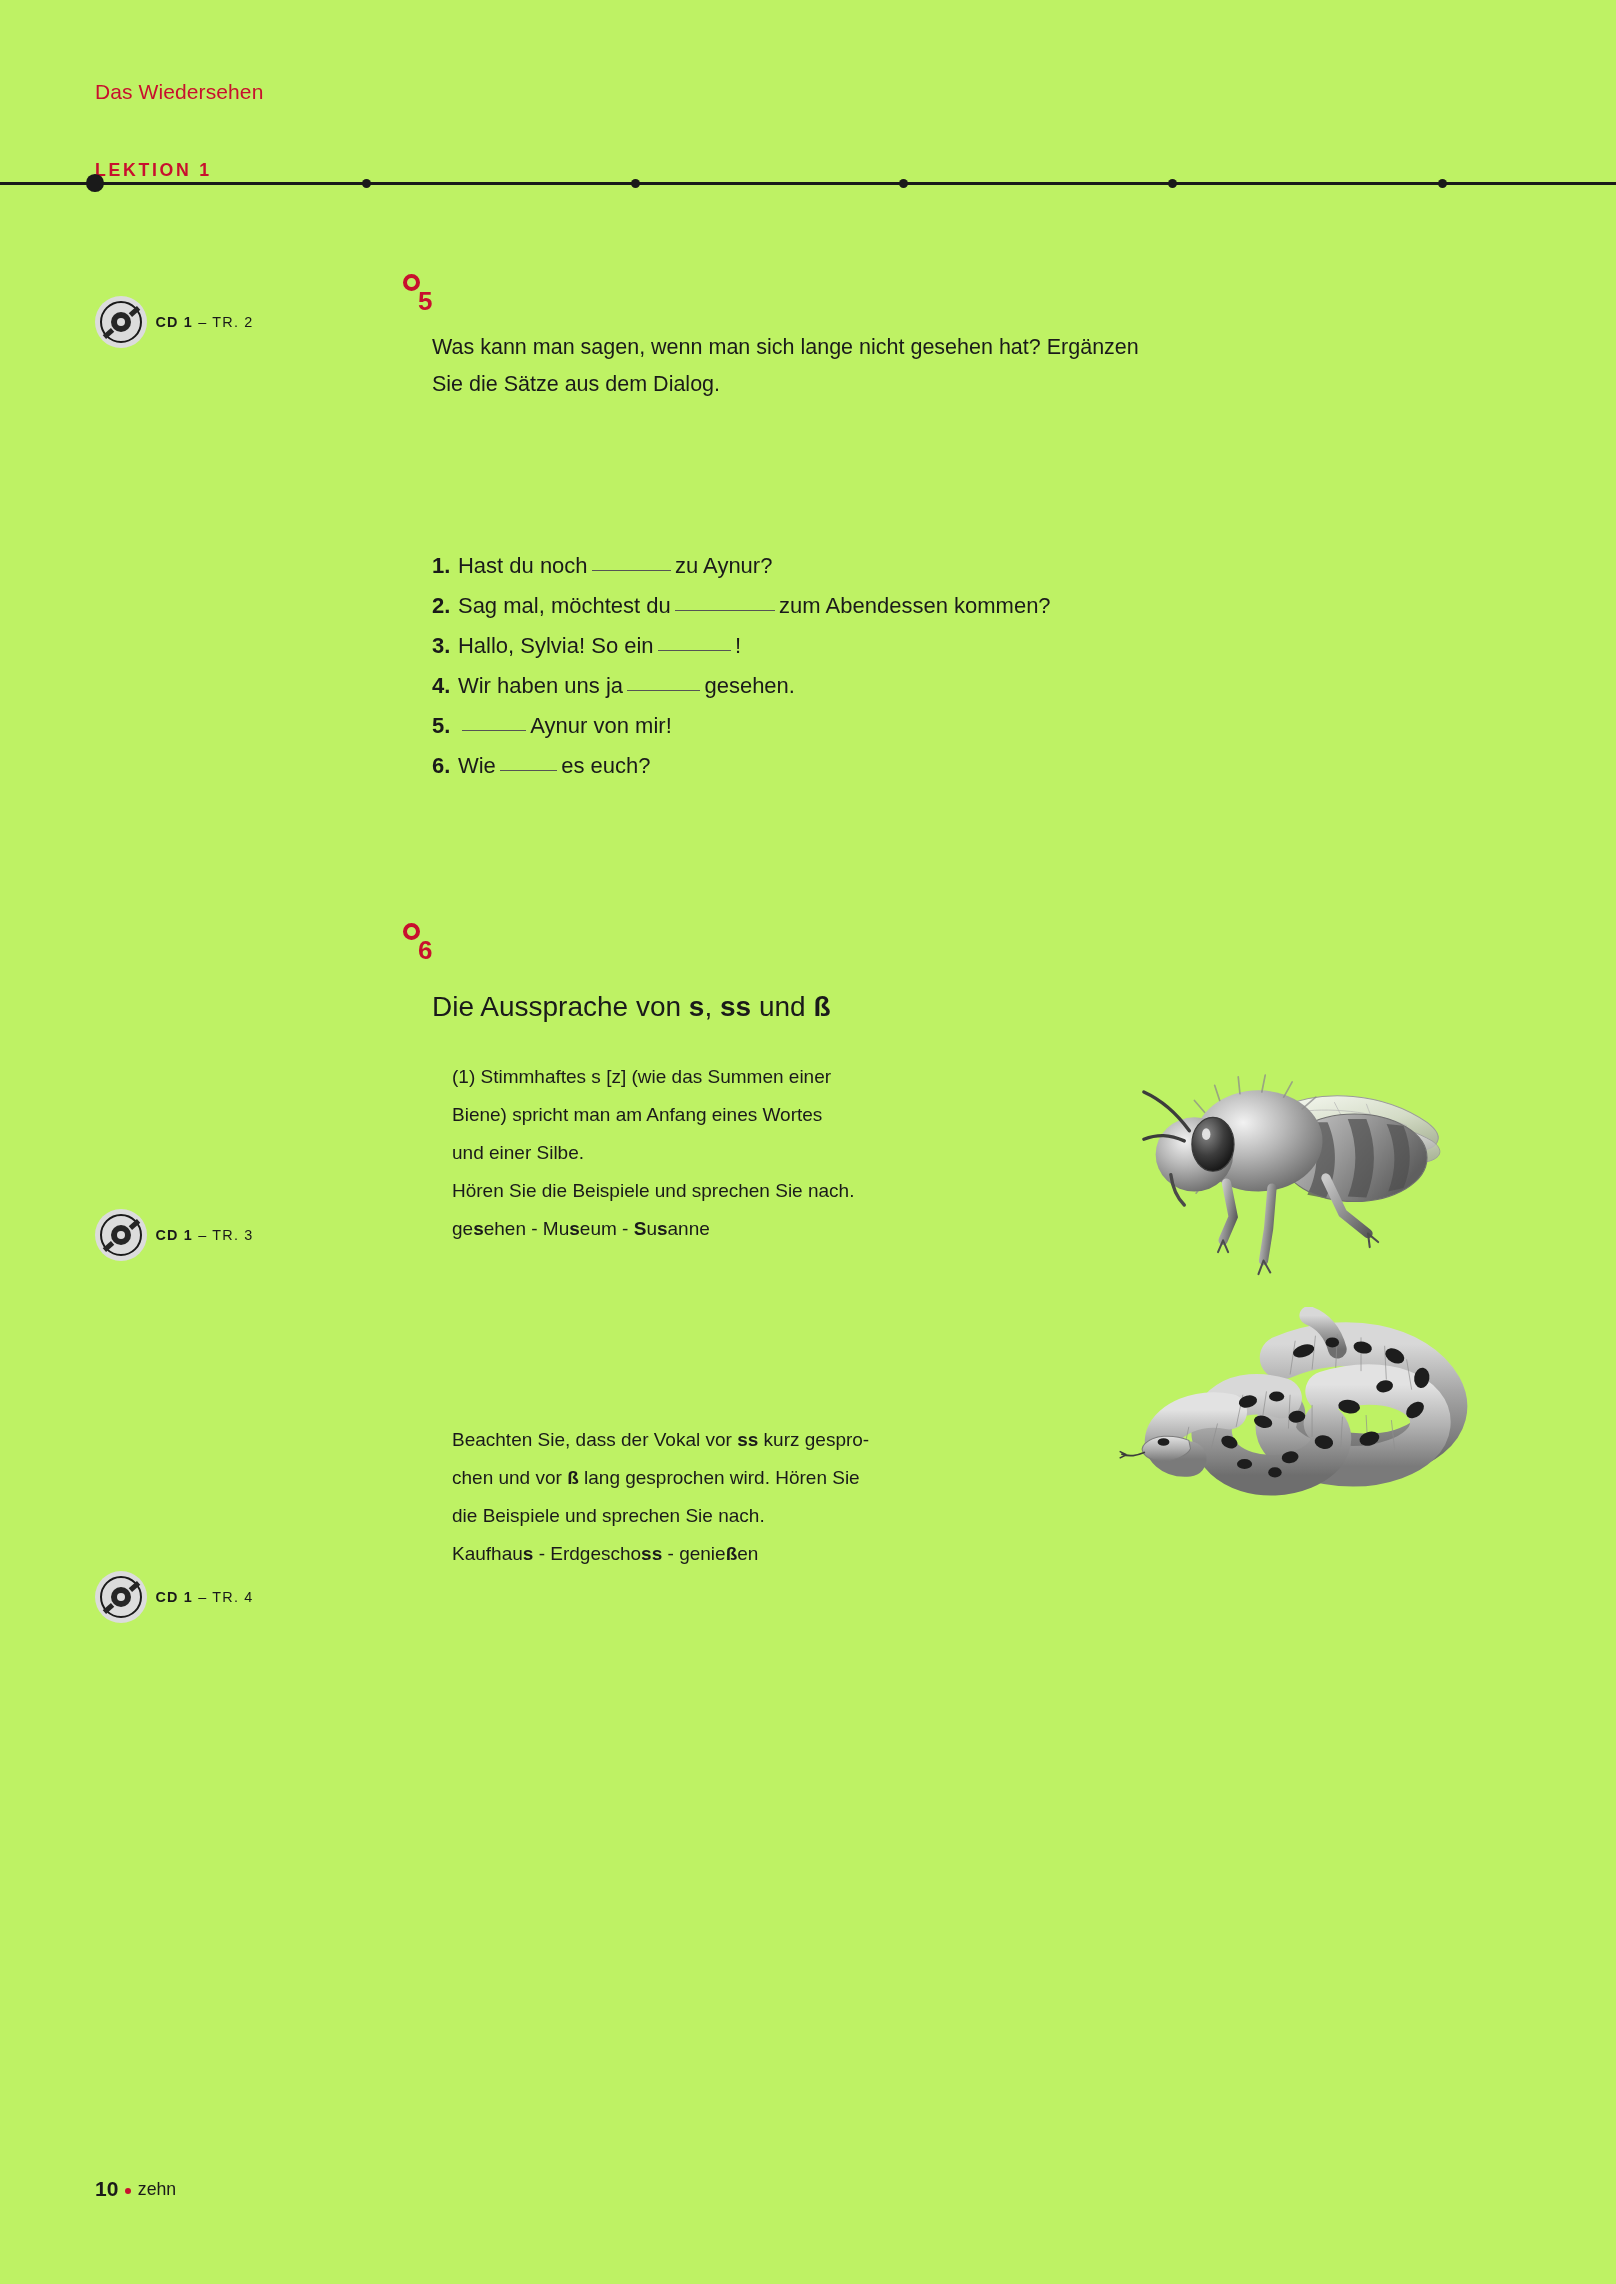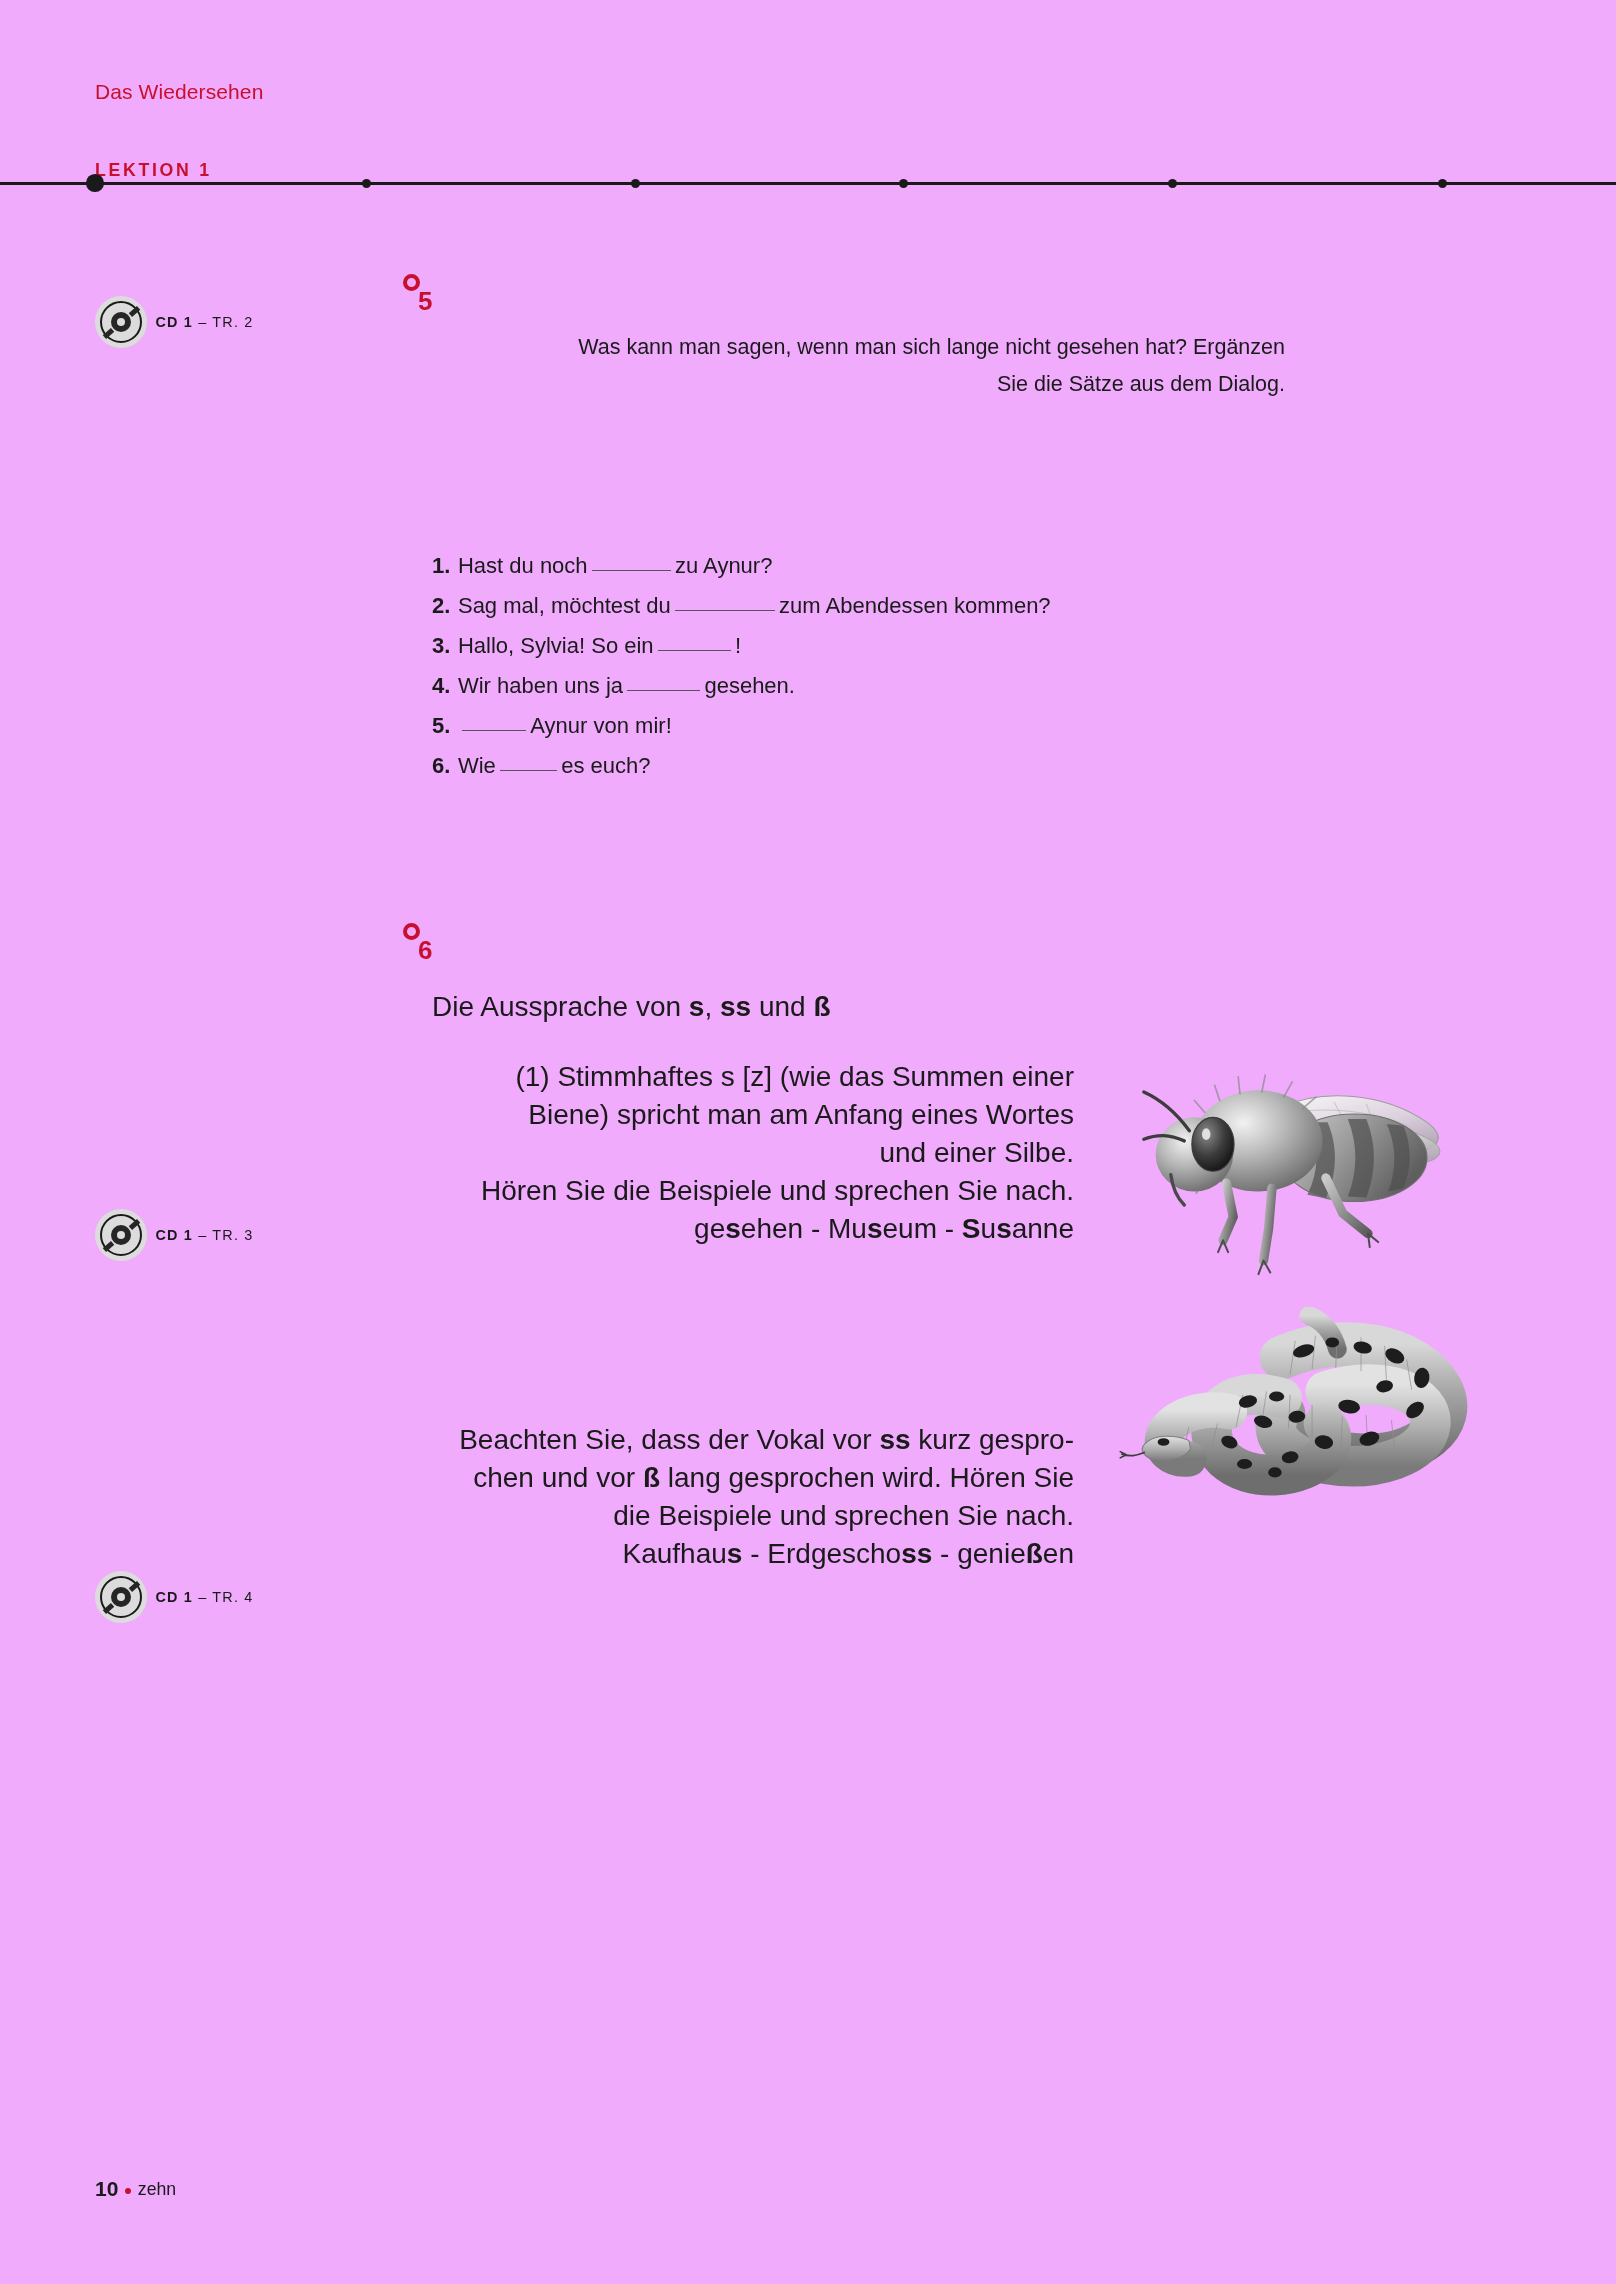--- a/index.html
+++ b/index.html
@@ -8,23 +8,22 @@
     background: #ffffff;
   }
   body {
     font-family: "Liberation Sans", sans-serif;
     -webkit-font-smoothing: antialiased;
   }
   #page {
     position: relative;
     width: 1616px;
     height: 2284px;
-    background: #f0abfc;
+    background: #bef264;
     overflow: hidden;
-    text-align: right;
   }
 
   
   .hdr-title {
     position: absolute;
     left: 95px;
     top: 80px;
     font-size: 21px;
     color: #c8102e;
     letter-spacing: 0.1px;
@@ -210,22 +209,22 @@
   .e6-head {
     position: absolute;
     left: 432px;
     top: 971px;
     font-size: 28px;
     color: #1a1a1a;
     margin-top: 20px;
   }
   .e6-p {
     position: absolute;
-    left: 432px;
-    font-size: 28px;
+    left: 452px;
+    font-size: 19px;
     line-height: 38px;
     color: #1a1a1a;
     width: 642px;
   }
   .e6-p b { font-weight: bold; }
 
   
   .illus { position: absolute; }
 
   

